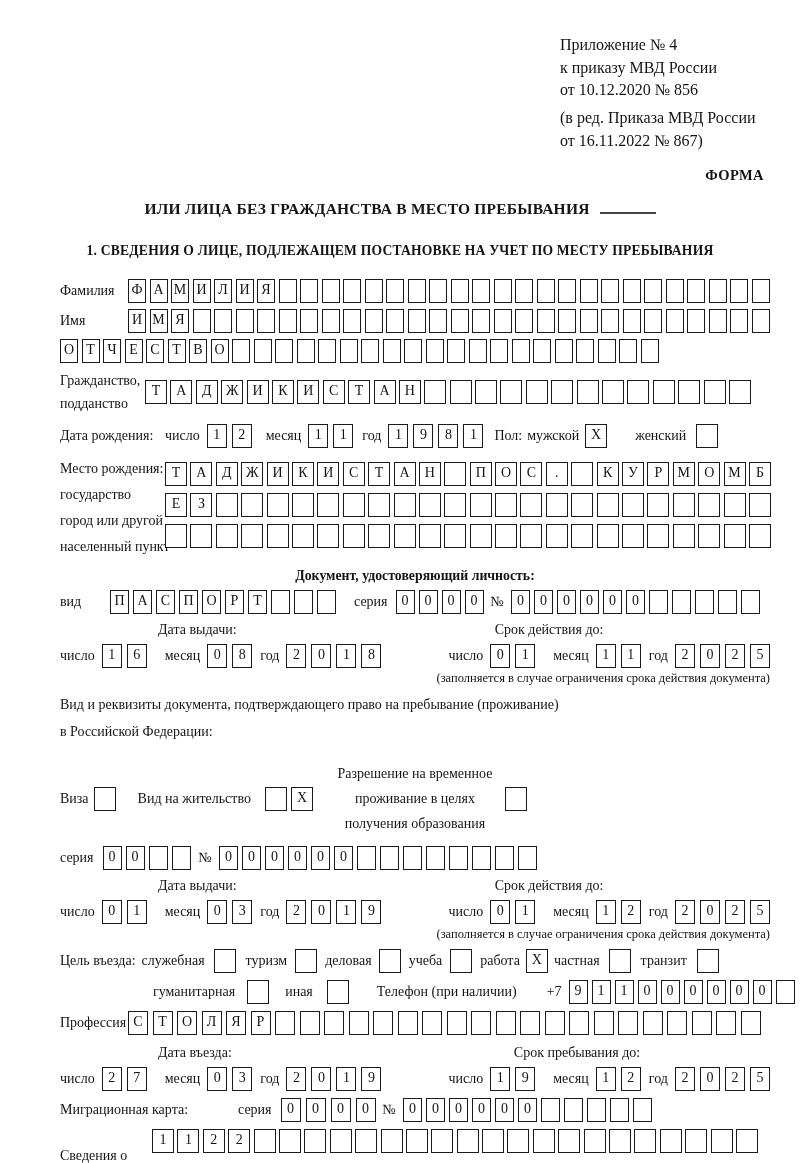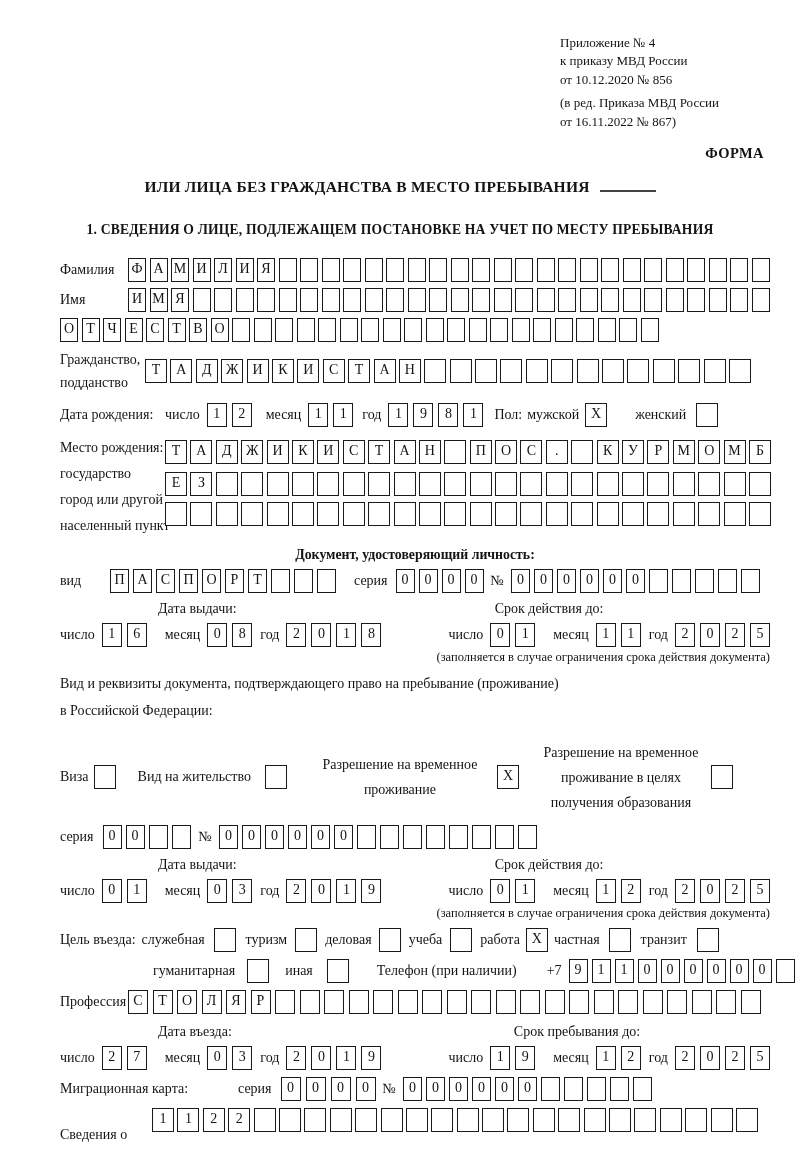--- a/index.html
+++ b/index.html
@@ -1,21 +1,21 @@
 <!DOCTYPE html>
 <html><head>
 <meta charset="utf-8">
 <style>
   html,body{margin:0;padding:0;background:#e8e8e8}
   .page{
     width:800px;height:1163px;margin:0 auto;background:#fff;
     font-family:"Liberation Serif","DejaVu Serif",serif;color:#141414;
     position:relative;overflow:hidden;box-sizing:border-box;
   }
-  .meta{margin:34px 30px 0 560px;font-size:13px;line-height:1.42}
+  .meta{margin:34px 30px 0 560px;font-size:16px;line-height:1.42}
   .meta .ed{margin-top:5px}
   .forma{text-align:right;margin:14px 36px 0 0;font-weight:bold;font-size:14.5px;letter-spacing:.4px}
   .title{text-align:center;margin-top:12px;font-weight:bold;font-size:15.5px;line-height:1.65;letter-spacing:.2px}
   .blankline{display:inline-block;width:56px;border-bottom:2.2px solid #444;vertical-align:baseline;margin-left:10px}
   .sec{text-align:center;margin-top:22px;font-weight:bold;font-size:13.6px;letter-spacing:.2px}
   .row{display:flex;align-items:center;margin:6px 0 0 60px;font-size:14px;line-height:24px;white-space:nowrap}
   .lblcol{line-height:23px}
   .lblcol div{white-space:nowrap}
   .cells{display:inline-flex;flex-wrap:nowrap}
   .cell{
@@ -409,21 +409,20 @@
   </div>
   <div class="row" style="margin-top:3px">
     <span>в Российской Федерации:</span>
   </div>
 
   <div class="row" style="margin-top:17px">
     <span>Виза</span>
     <span class="cbx" style="margin-left:5px"></span>
     <span style="margin-left:22px">Вид на жительство</span>
     <span class="cbx" style="margin-left:14px"></span>
-    <span class="optlbl" style="margin-left:20px;width:186px">Разрешение на временное проживание</span>
     <span class="cbx" style="margin-left:4px">X</span>
     <span class="optlbl" style="margin-left:16px;width:172px">Разрешение на временное проживание в целях получения образования</span>
     <span class="cbx" style="margin-left:4px"></span>
   </div>
 
   <div class="row" style="margin-top:10px">
     <span style="margin-right:9px">серия</span>
     <span class="cells sz-doc">
         <span class="cell">0</span>
         <span class="cell">0</span>

